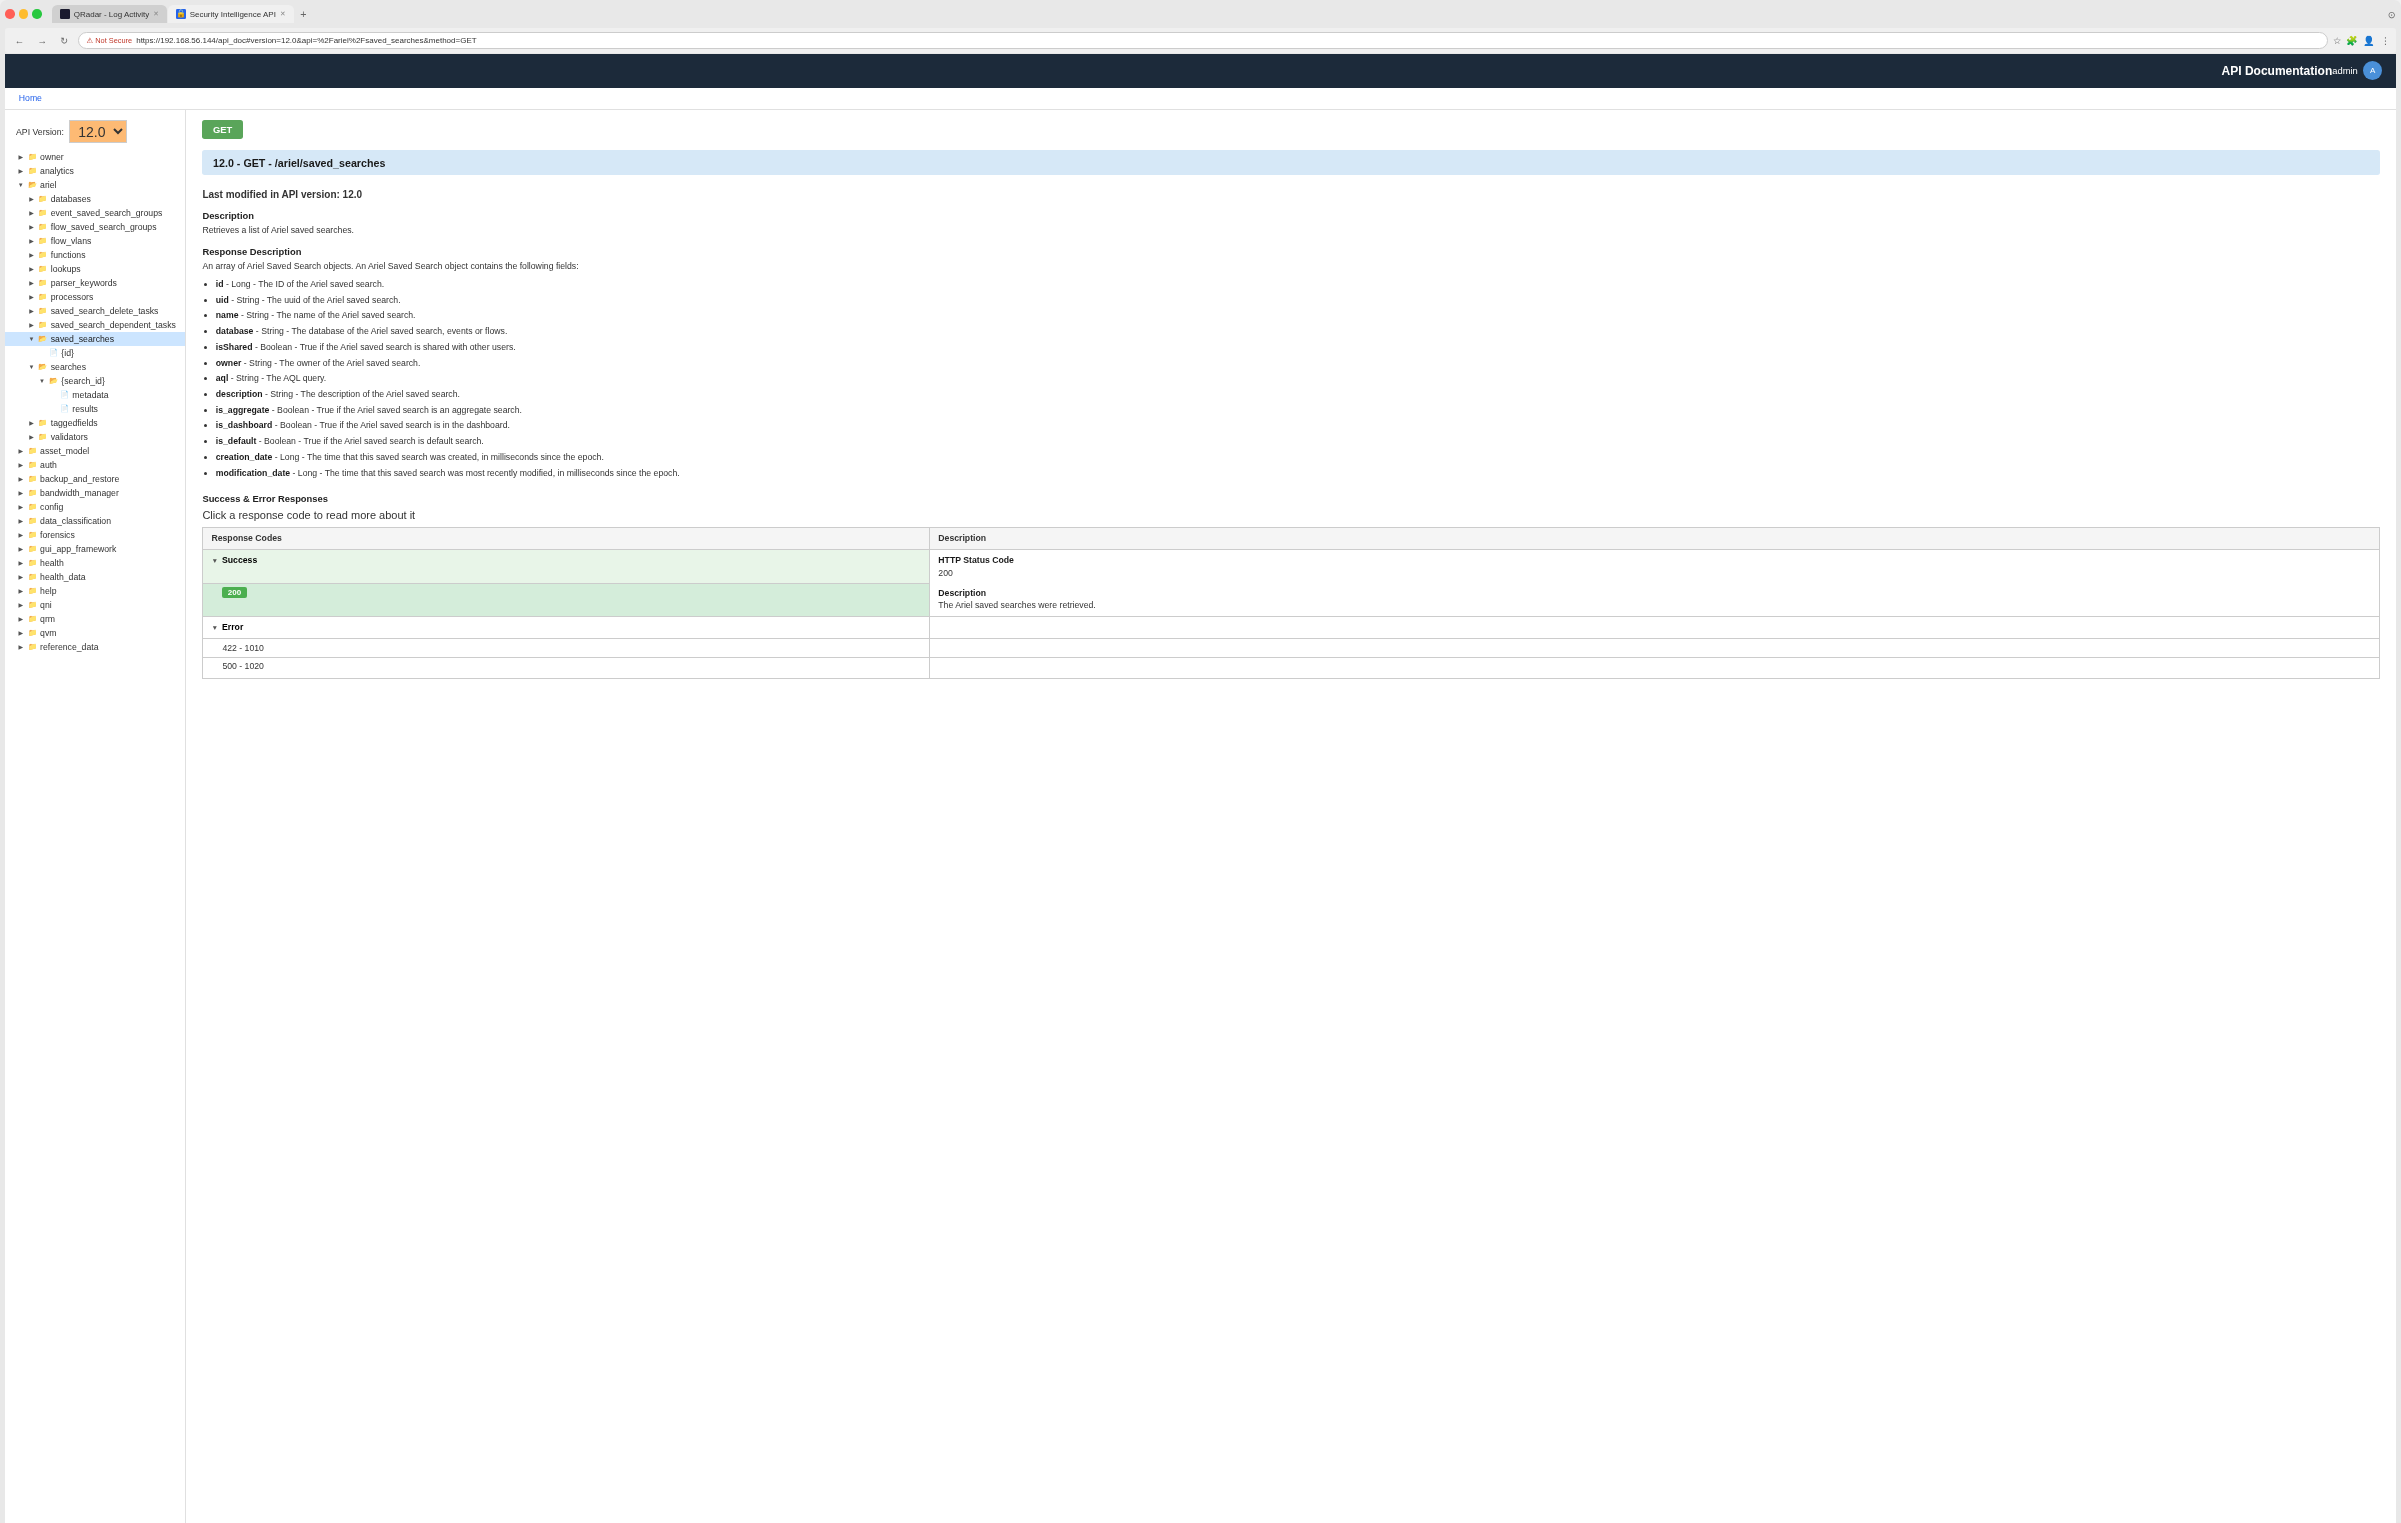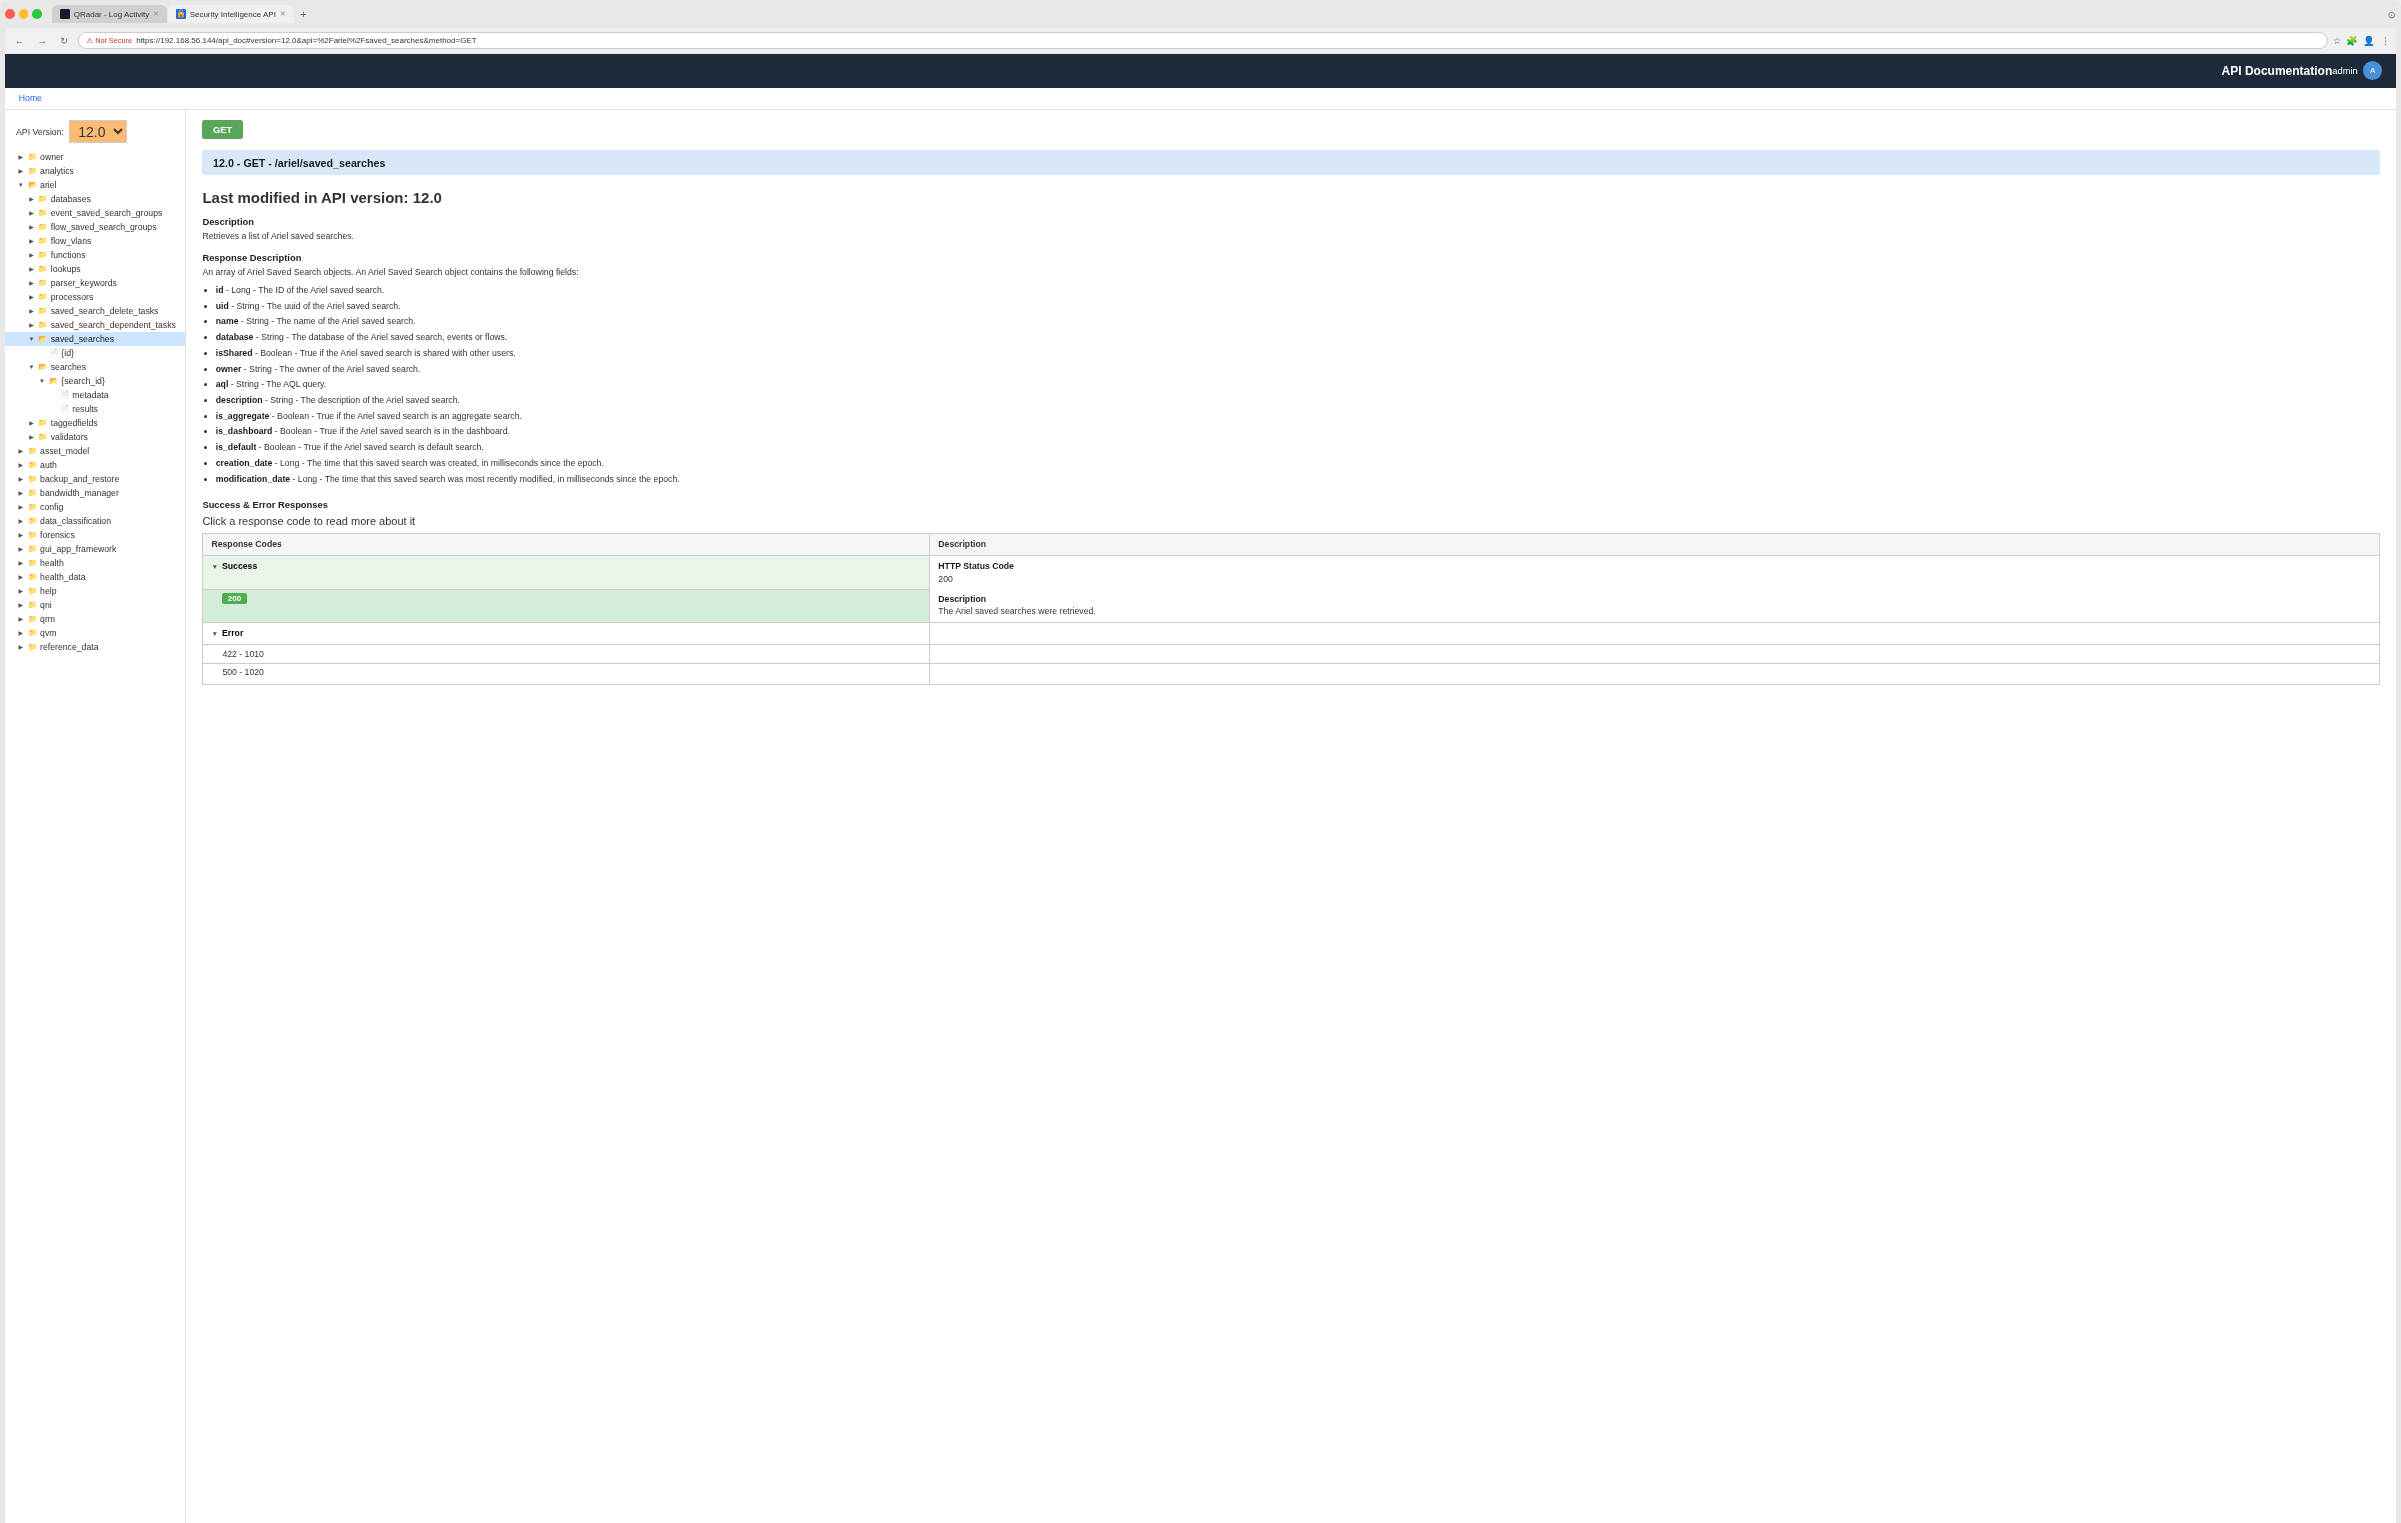--- a/index.html
+++ b/index.html
@@ -65,21 +65,21 @@
     .indent-4 { padding-left: 43px; }
 
     
     .content-area { flex: 1; padding: 10.7px 16px; overflow-y: auto; }
 
     .get-badge { display: inline-block; background: #5aa55a; color: white; font-weight: 700; font-size: 9.4px; padding: 4px 10.7px; border-radius: 2.7px; margin-bottom: 10.7px; }
 
     .endpoint-header { background: #d6e8f7; padding: 6.7px 10.7px; border-radius: 2.7px; margin-bottom: 13.4px; font-size: 10.7px; font-weight: 600; color: #1a1a1a; }
 
     .section-label { font-weight: 700; font-size: 9.4px; color: #222; margin-bottom: 4px; }
-    .last-modified { font-size: 15px; color: #333; margin-bottom: 10.7px; }
+    .last-modified { font-size: 10px; color: #333; margin-bottom: 10.7px; }
 
     .description-section { margin-bottom: 10.7px; }
     .description-text { font-size: 8.7px; color: #333; margin-top: 4px; }
 
     .response-desc-section { margin-bottom: 10.7px; }
     .response-intro { font-size: 8.7px; color: #333; margin: 4px 0 6.7px; }
     .field-list { margin: 0 0 0 13.4px; list-style: disc; }
     .field-list li { margin: 2.7px 0; font-size: 8.7px; color: #333; line-height: 1.5; }
     .field-name { font-weight: 700; color: #1a1a1a; }
 

